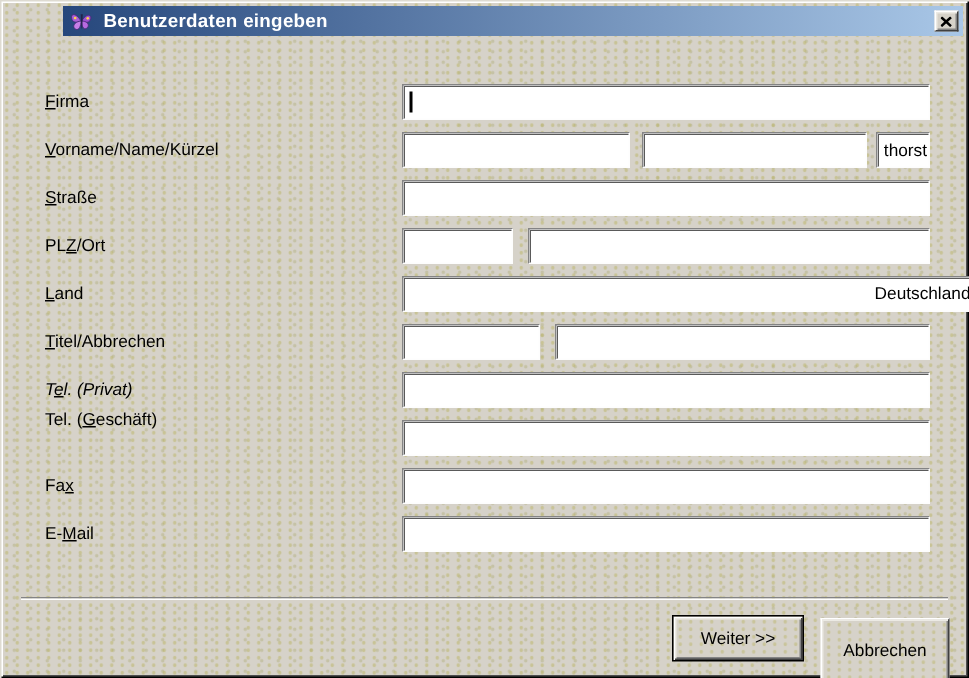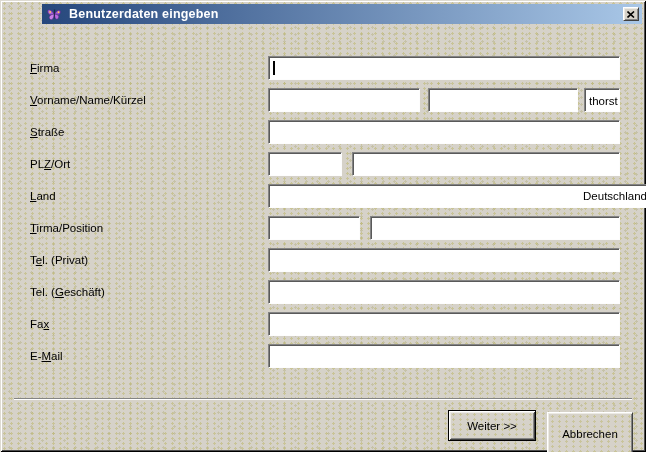--- a/index.html
+++ b/index.html
@@ -47,21 +47,21 @@
   .mn{text-decoration:underline;text-underline-offset:1px;}
 
   .field{
     position:absolute;height:24px;box-sizing:border-box;background:#fff;
     border:1px solid;border-color:#848484 #fdfdfd #fdfdfd #848484;
     box-shadow:inset 1px 1px 0 #5a5a5a;
   }
   .field input{
     display:block;width:100%;height:100%;box-sizing:border-box;
     border:0;outline:0;background:transparent;
-    font-size:11.5px;padding:1px 1px 0 4px;color:#000;
+    font-size:11.5px;padding:1px 1px 0 4px;color:#000;text-align:right;
   }
   .caret{position:absolute;left:4px;top:4px;width:2px;height:14px;background:#000;}
 
   .combo-text{
     position:absolute;left:4px;top:0;right:20px;height:22px;
     font-size:11.5px;line-height:22px;color:#000;white-space:nowrap;overflow:hidden;
   }
   .combo-btn{
     position:absolute;top:1px;right:1px;bottom:1px;width:17px;
     background:#d6d2c9;
@@ -167,38 +167,38 @@
     <label class="row-label" style="top:184px;"><span></span><span class="mn">L</span><span>and</span></label>
     <div class="field" style="left:268px;top:184px;width:400px;text-align:right;">
       <span class="combo-text">Deutschland</span>
       <button class="combo-btn">
         <span class="arrow-down"></span>
       </button>
     </div>
   </div>
 
   <div>
-    <label class="row-label" style="top:216px;"><span></span><span class="mn">T</span><span>irma/Position</span></label>
+    <label class="row-label" style="top:216px;"><span></span><span class="mn">T</span><span>itel/Abbrechen</span></label>
     <div class="field" style="left:268px;top:216px;width:92px;">
       <input value="" style="">
     </div>
     <div class="field" style="left:370px;top:216px;width:250px;">
       <input value="" style="">
     </div>
   </div>
 
   <div>
-    <label class="row-label" style="top:248px;"><span>T</span><span class="mn">e</span><span>l. (Privat)</span></label>
+    <label class="row-label" style="top:248px;font-style:italic;"><span>T</span><span class="mn">e</span><span>l. (Privat)</span></label>
     <div class="field" style="left:268px;top:248px;width:352px;">
       <input value="" style="">
     </div>
   </div>
 
   <div>
-    <label class="row-label" style="top:280px;"><span>Tel. (</span><span class="mn">G</span><span>eschäft)</span></label>
+    <label class="row-label" style="top:268px;"><span>Tel. (</span><span class="mn">G</span><span>eschäft)</span></label>
     <div class="field" style="left:268px;top:280px;width:352px;">
       <input value="" style="">
     </div>
   </div>
 
   <div>
     <label class="row-label" style="top:312px;"><span>Fa</span><span class="mn">x</span><span></span></label>
     <div class="field" style="left:268px;top:312px;width:352px;">
       <input value="" style="">
     </div>

